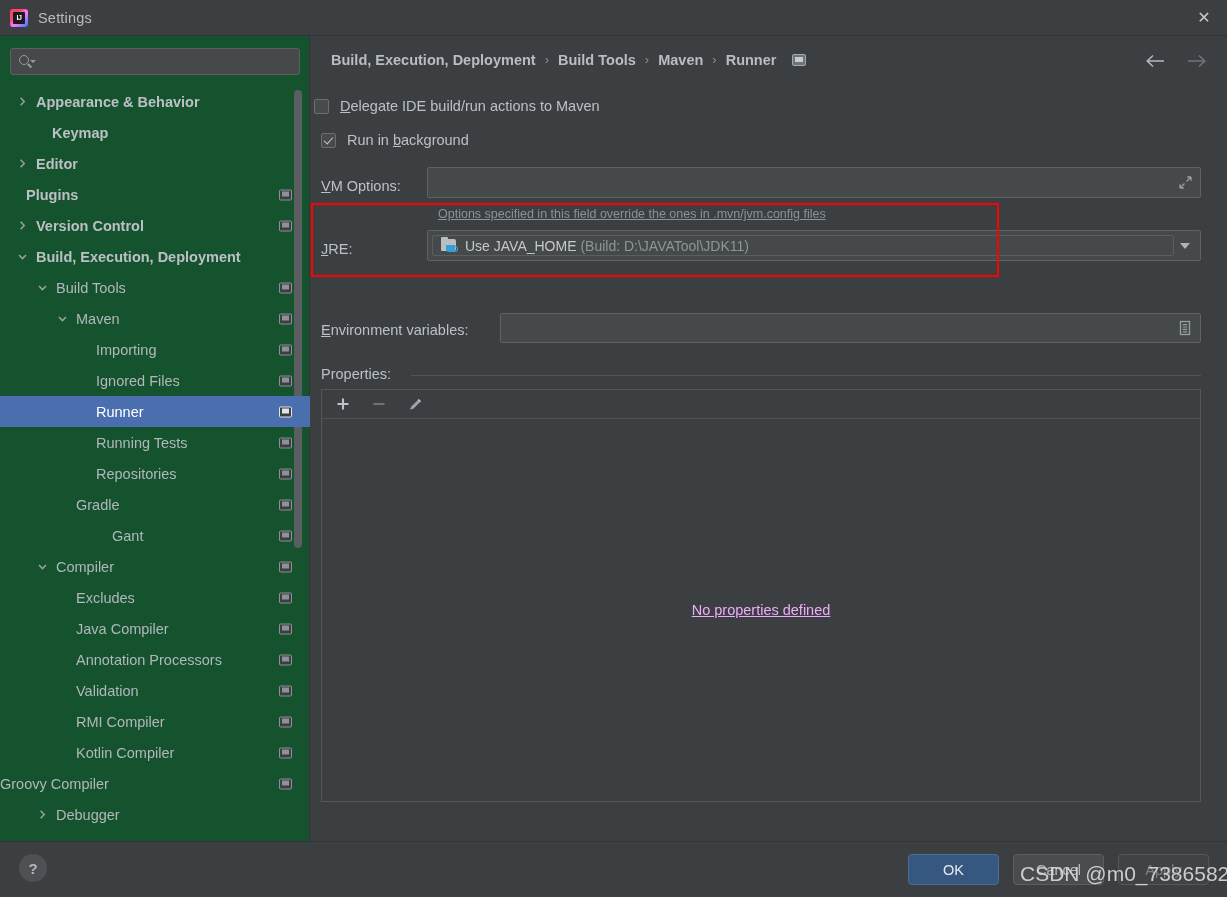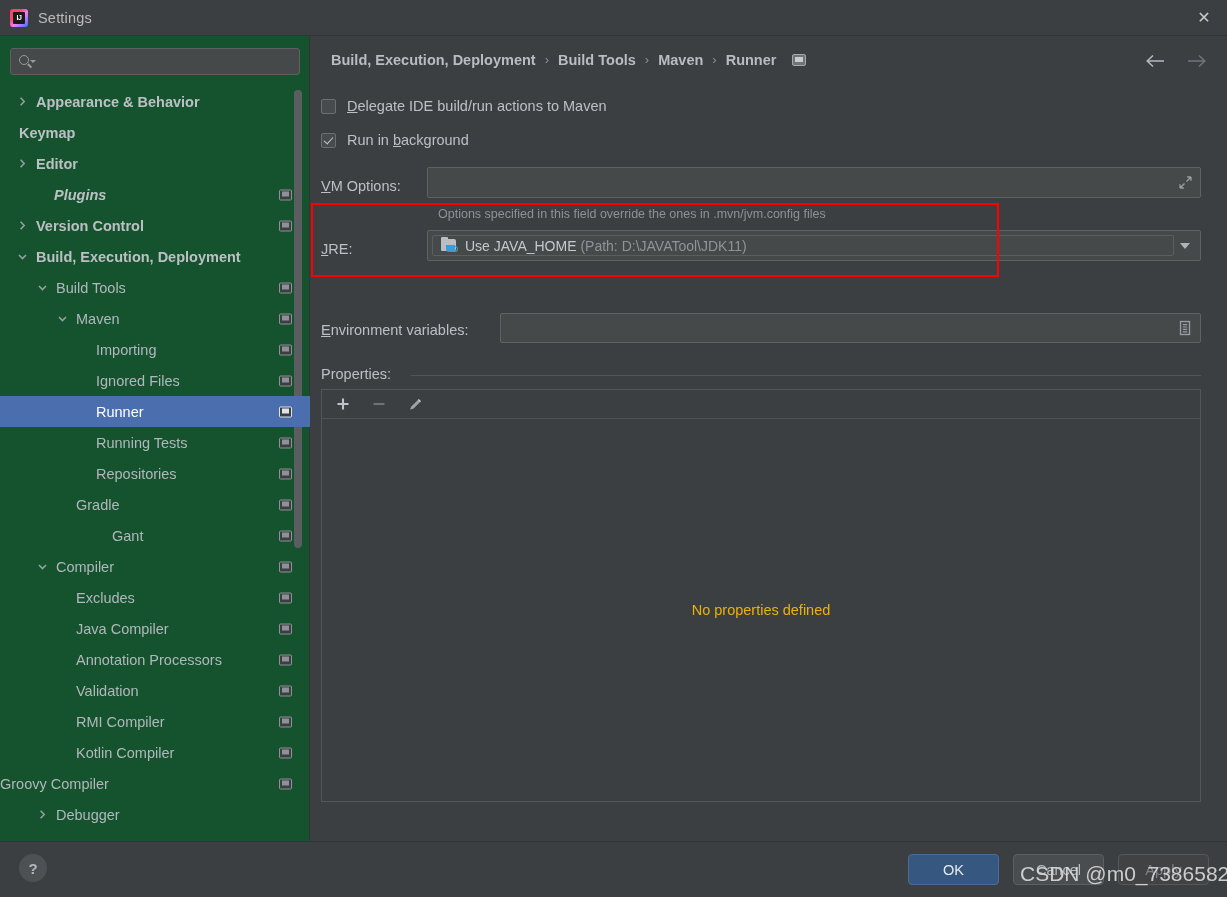--- a/index.html
+++ b/index.html
@@ -259,21 +259,21 @@
   .proplist-toolbar {
     position: absolute; left: 0; top: 0; right: 0; height: 29px;
     border-bottom: 1px solid #4e5254;
     display: flex; align-items: center; padding-left: 11px; gap: 16px;
   }
   .tb-btn { width: 20px; height: 20px; display:flex; align-items:center; justify-content:center; }
   .tb-btn svg { display:block; }
   .proplist-empty {
     position: absolute; left: 0; right: 0; top: 29px; bottom: 0;
     display: flex; align-items: center; justify-content: center;
-    color: #eab308; font-size: 14.5px;
+    color: #f0abfc; font-size: 14.5px; text-decoration: underline;
   }
 
   
   .footer {
     position: absolute; left: 0; top: 841px; width: 1227px; height: 56px;
     background: #3c3f41; border-top: 1px solid #323537;
   }
   .help-btn {
     position: absolute; left: 19px; top: 12px;
     width: 28px; height: 28px; border-radius: 50%;
@@ -330,32 +330,32 @@
       </div>
     <div class="tree-row bold" style="position: absolute; top: 0px;">
           <span class="tree-arrow" style="left: 15px;">
             <svg width="11" height="11" viewBox="0 0 11 11">
               <path d="M3.6 1.8 L7.2 5.5 L3.6 9.2" stroke="#9aa0a6" stroke-width="1.5" fill="none"></path>
             </svg>
           </span>
           <span class="tree-label" style="margin-left: 36px;">Appearance &amp; Behavior</span>
         </div>
         <div class="tree-row bold" style="position: absolute; top: 31px;">
-          <span class="tree-label" style="margin-left: 19px;">Keymap</span>
+          <span class="tree-label" style="margin-left: 52px;">Keymap</span>
         </div>
         <div class="tree-row bold" style="position: absolute; top: 62px;">
           <span class="tree-arrow" style="left: 15px;">
             <svg width="11" height="11" viewBox="0 0 11 11">
               <path d="M3.6 1.8 L7.2 5.5 L3.6 9.2" stroke="#9aa0a6" stroke-width="1.5" fill="none"></path>
             </svg>
           </span>
           <span class="tree-label" style="margin-left: 36px;">Editor</span>
         </div>
         <div class="tree-row bold" style="position: absolute; top: 93px;">
-          <span class="tree-label" style="margin-left: 54px; font-style: italic;">Plugins</span>
+          <span class="tree-label" style="margin-left: 26px;">Plugins</span>
           <span class="tree-badge"></span>
         </div>
         <div class="tree-row bold" style="position: absolute; top: 124px;">
           <span class="tree-arrow" style="left: 15px;">
             <svg width="11" height="11" viewBox="0 0 11 11">
               <path d="M3.6 1.8 L7.2 5.5 L3.6 9.2" stroke="#9aa0a6" stroke-width="1.5" fill="none"></path>
             </svg>
           </span>
           <span class="tree-label" style="margin-left: 36px;">Version Control</span>
           <span class="tree-badge"></span>
@@ -483,50 +483,50 @@
         </svg>
       </div>
       <div class="nav-btn">
         <svg width="20" height="14" viewBox="0 0 20 14">
           <path d="M2 7 H19" stroke="#72767a" stroke-width="1.5" fill="none"></path>
           <path d="M13 1.5 L18.8 7 L13 12.5" stroke="#72767a" stroke-width="1.5" fill="none"></path>
         </svg>
       </div>
     </div>
 
-    <div class="opt-row" style="left:10px; top:62px;">
+    <div class="opt-row" style="left:3px; top:62px;">
       <span class="cbx" id="cbx-delegate"></span>
       <span class="opt-label"><span class="mn">D</span><span>elegate IDE build/run actions to Maven</span></span>
     </div>
 
     <div class="opt-row" style="left:10px; top:96px;">
       <span class="cbx checked" id="cbx-runbg"></span>
       <span class="opt-label"><span>Run in </span><span class="mn">b</span><span>ackground</span></span>
     </div>
 
     <div class="field-label" style="left:10px; top:142px;"><span class="mn">V</span><span>M Options:</span></div>
     <div class="textfield" style="left:116px; top:131px; width:774px; height:31px;">
       <div class="inline-btn">
         <svg width="15" height="15" viewBox="0 0 15 15">
           <path d="M8.5 6.5 L13 2 M13 2 L9.2 2 M13 2 L13 5.8" stroke="#9a9ea2" stroke-width="1.3" fill="none"></path>
           <path d="M6.5 8.5 L2 13 M2 13 L5.8 13 M2 13 L2 9.2" stroke="#9a9ea2" stroke-width="1.3" fill="none"></path>
         </svg>
       </div>
     </div>
 
-    <div class="hint" style="left:127px; top:171px;">Options specified in this field override the ones in .mvn/jvm.config files</div>
+    <div class="hint" style="left:127px; top:171px;text-decoration:underline;">Options specified in this field override the ones in .mvn/jvm.config files</div>
 
     <div class="field-label" style="left:10px; top:205px;"><span class="mn">J</span><span>RE:</span></div>
     <div class="combo" style="left:116px; top:194px; width:774px; height:31px;">
       <div class="combo-inner">
         <span class="jre-icon">
           <span class="folder"></span>
             <span class="cup"></span>
         </span>
-        <span class="combo-text"><span>Use JAVA_HOME</span>&nbsp;<span class="dim">(Path: D:\JAVATool\JDK11)</span></span>
+        <span class="combo-text"><span>Use JAVA_HOME</span>&nbsp;<span class="dim">(Build: D:\JAVATool\JDK11)</span></span>
       </div>
       <span class="combo-arrow"></span>
     </div>
 
     <div class="field-label" style="left:10px; top:286px;"><span class="mn">E</span><span>nvironment variables:</span></div>
     <div class="textfield" style="left:189px; top:277px; width:701px; height:30px;">
       <div class="inline-btn">
         <svg width="16" height="16" viewBox="0 0 16 16">
           <rect x="3.5" y="1.5" width="9" height="13" stroke="#9a9ea2" stroke-width="1.3" fill="none"></rect>
           <path d="M5.8 4.6 H10.2 M5.8 7 H10.2 M5.8 9.4 H10.2 M5.8 11.8 H10.2" stroke="#9a9ea2" stroke-width="1.2"></path>

